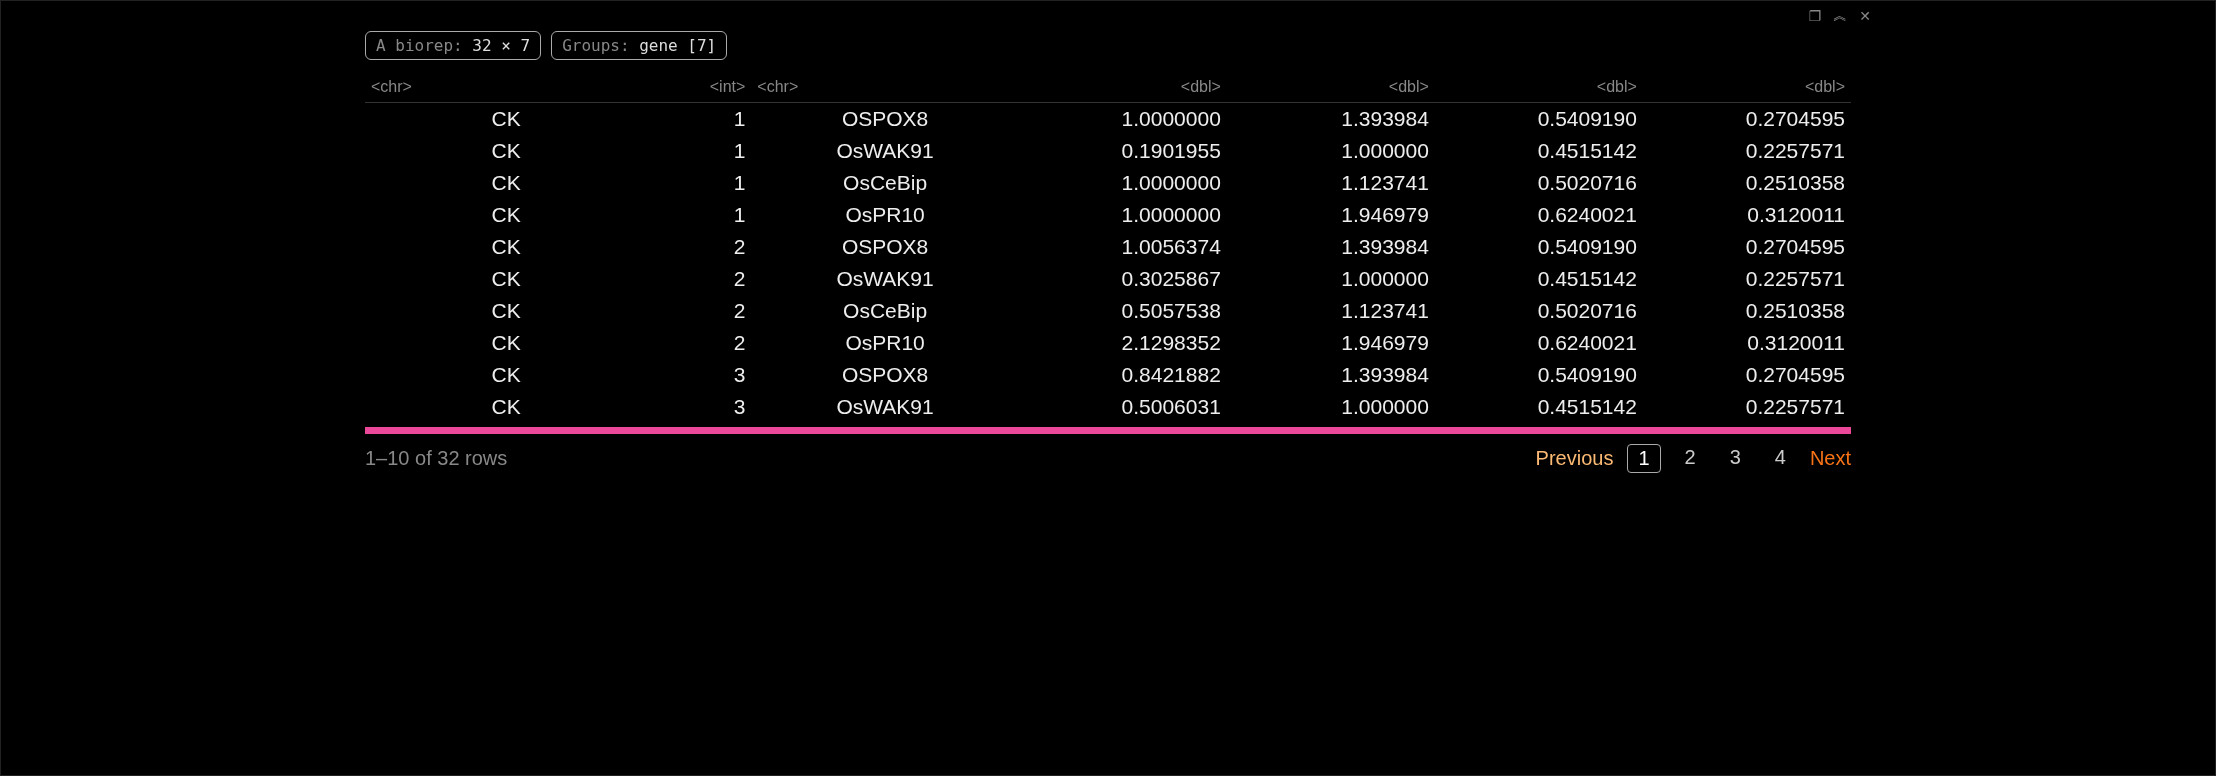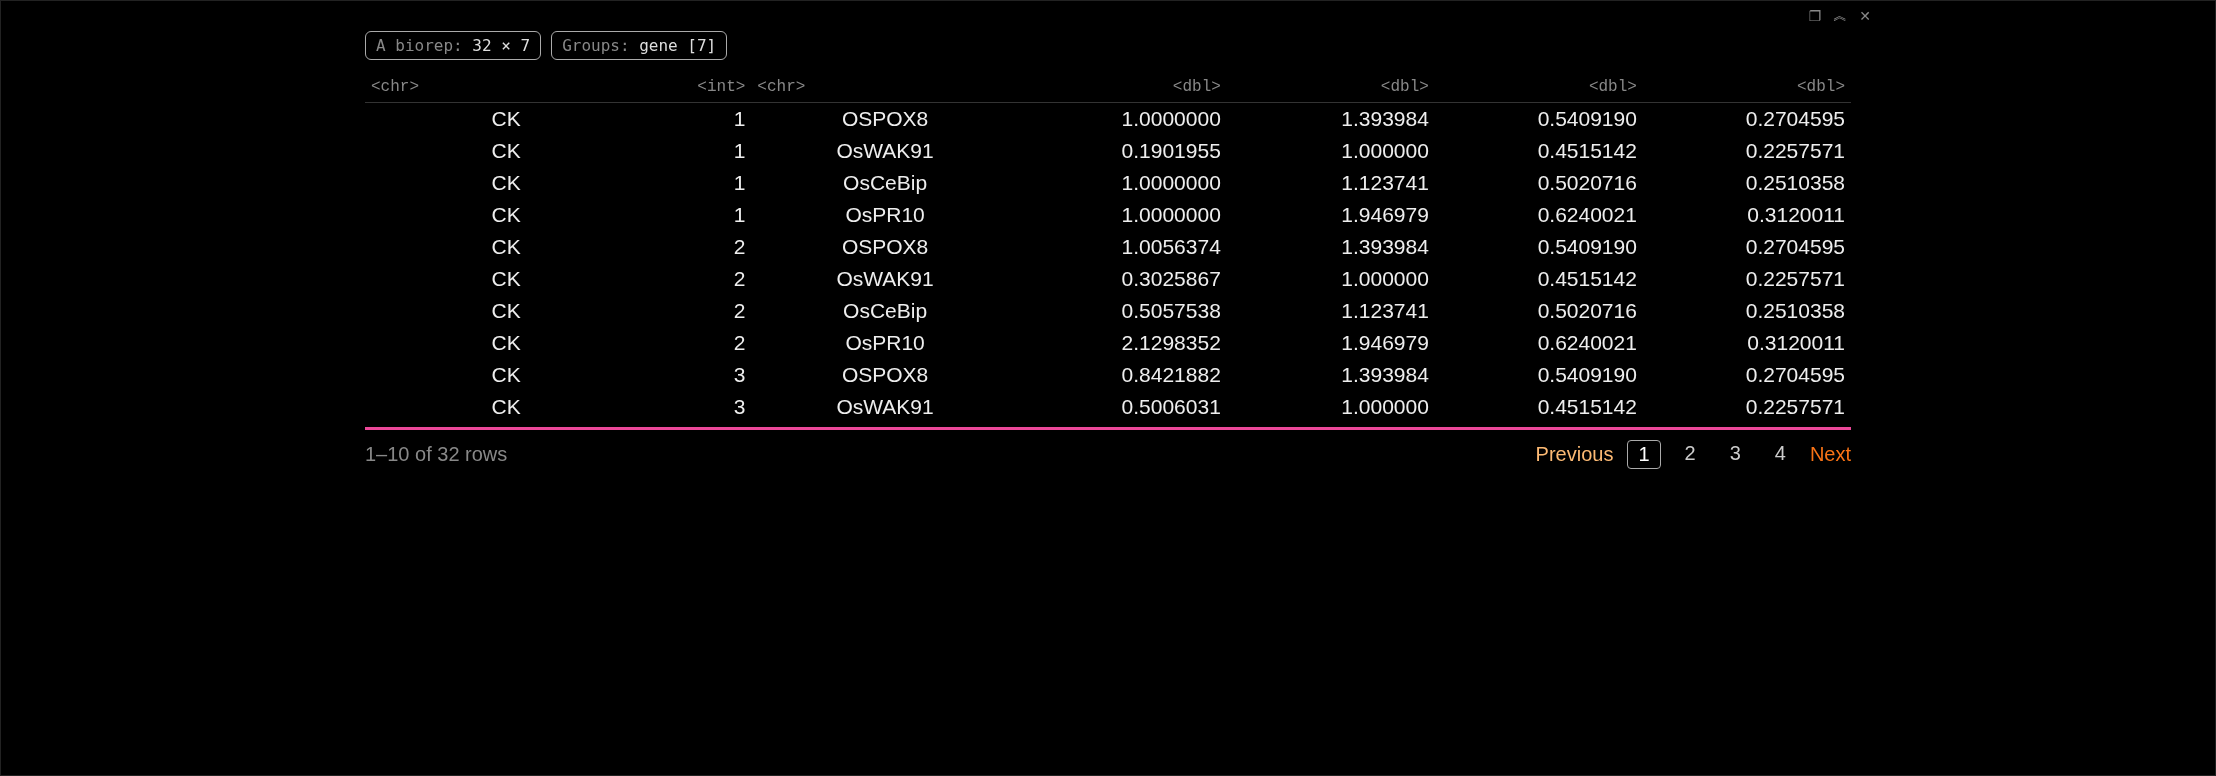--- a/index.html
+++ b/index.html
@@ -75,34 +75,33 @@
     vertical-align: bottom;
     padding-top: 6px;
   }
   thead tr.types th {
     font-weight: 400;
     color: #888;
     font-size: 16px;
     text-align: right;
     border-bottom: 1px solid #333;
     padding-bottom: 6px;
-    font-family: Liberation Mono, monospace;
   }
   thead tr.head th.al, thead tr.types th.al { text-align: left; }
   tbody td {
     font-size: 21px;
     color: #eee;
     text-align: right;
   }
   tbody td.al { text-align: center; margin-left: 46px; }
   .pager-row {
     display: flex;
     align-items: center;
     justify-content: space-between;
-    border-top: 3px solid #ec4899;
+    border-top: 7px solid #ec4899;
     margin-top: 4px;
     padding: 10px 0 0 0;
     color: #888;
     font-size: 20px;
   }
   .pager {
     display: flex;
     align-items: center;
     gap: 14px;
   }

